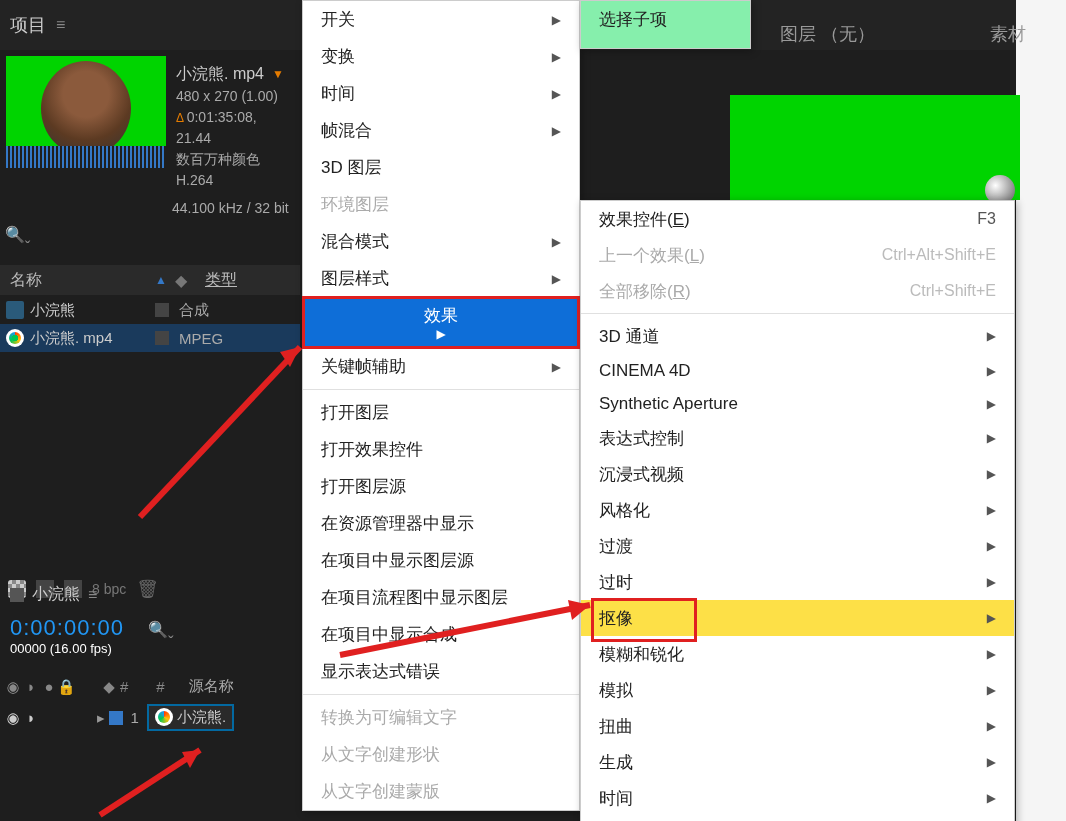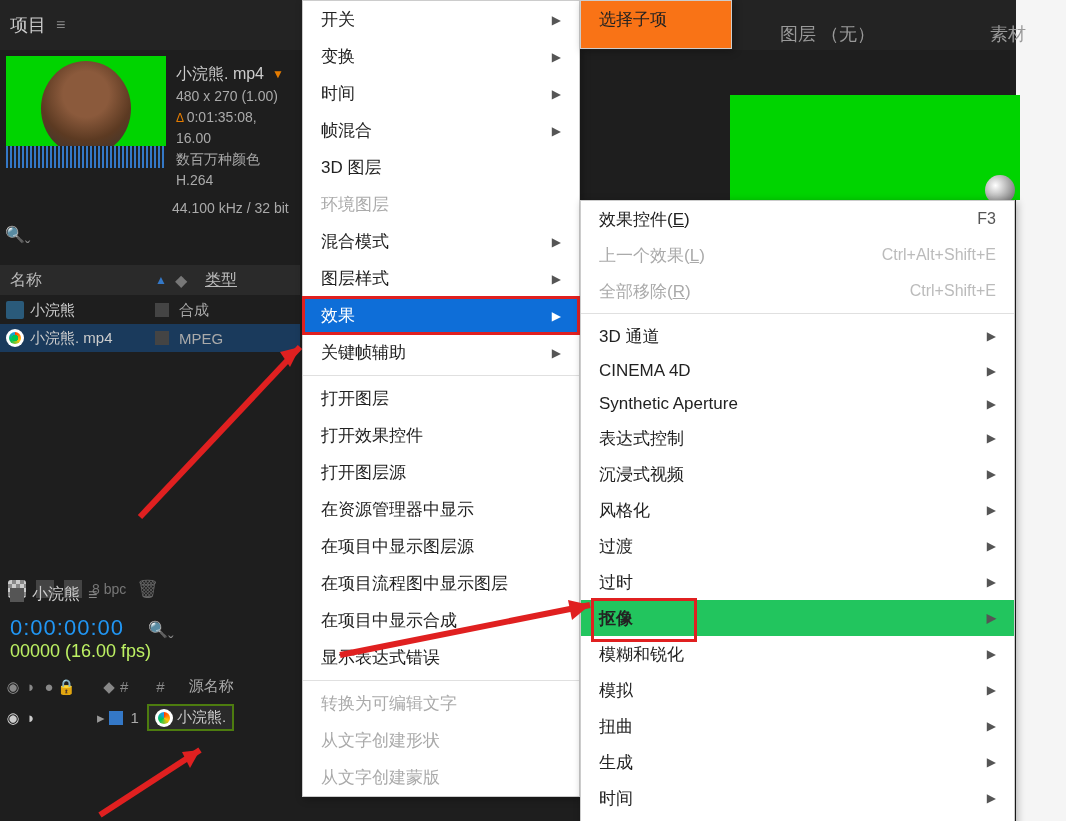--- a/index.html
+++ b/index.html
@@ -47,54 +47,54 @@
     .toolbar { position: absolute; top: 574px; left: 0; width: 300px; height: 30px; display: flex; align-items: center; gap: 10px; padding: 0 8px; color: #777; font-size: 14px; }
     .tb-icon { width: 18px; height: 18px; background: #444; }
     .tb-transparent { background: linear-gradient(45deg,#888 25%,transparent 25%) 0 0/8px 8px,linear-gradient(45deg,transparent 75%,#888 75%) 0 0/8px 8px,linear-gradient(45deg,transparent 75%,#888 75%) 4px 4px/8px 8px,linear-gradient(45deg,#888 25%,transparent 25%) 4px 4px/8px 8px; background-color:#ccc; border-radius: 3px;}
     .tb-trash { font-size: 18px; color: #666; }
     
     .comp-panel { position: absolute; top: 578px; left: 0; width: 300px; }
     .comp-title { display: flex; align-items: center; gap: 8px; padding: 6px 10px; font-size: 16px; color: #ccc; }
     .comp-box { width: 14px; height: 14px; background: #555; }
     .timecode { padding: 4px 10px; }
     .tc-main { color: #2196f3; font-size: 22px; letter-spacing: 1px; }
-    .tc-sub { color: #bef264; font-size: 18px; }
+    .tc-sub { color: #ffffff; font-size: 13px; }
     .tc-search { display: inline-block; margin-left: 20px; color: #888; }
     
     .timeline-header { position: absolute; top: 673px; left: 0; width: 300px; display: flex; align-items: center; gap: 4px; padding: 4px 6px; font-size: 15px; color: #888; }
     .th-icon { width: 14px; height: 14px; display: inline-flex; align-items: center; justify-content: center; }
     .th-label { margin-left: 20px; color: #aaa; text-align: center; }
     
     .timeline-row { position: absolute; top: 700px; left: 0; width: 300px; display: flex; align-items: center; gap: 4px; padding: 4px 6px; font-size: 15px; }
     .tl-play { color: #999; }
     .tl-box { width: 14px; height: 14px; background: #3478c7; }
     .tl-num { color: #aaa; margin: 0 4px; }
-    .tl-item { display: flex; align-items: center; gap: 4px; background: #2a2a2a; padding: 2px 6px; border: 2px solid #4d7c0f; }
+    .tl-item { display: flex; align-items: flex-start; gap: 4px; background: #2a2a2a; padding: 2px 6px; border: 2px solid #0369a1; }
     .tl-qq { width: 18px; height: 18px; background: #fff; border-radius: 50%; position: relative; }
     .tl-qq::after { content: ''; position: absolute; left: 3px; top: 3px; width: 12px; height: 12px; background: conic-gradient(#ff3d00, #ffc107, #00c853, #2196f3); border-radius: 50%; }
     
     .preview-area { position: absolute; top: 95px; left: 730px; width: 290px; height: 105px; background: #00d400; }
     .preview-ball { position: absolute; bottom: -5px; right: 5px; width: 30px; height: 30px; background: radial-gradient(circle at 35% 35%, #fff, #999 60%, #555); border-radius: 50%; }
     
     .context-menu1 { position: absolute; top: 0; left: 302px; width: 278px; background: #fff; border: 1px solid #ccc; box-shadow: 2px 2px 8px rgba(0,0,0,0.3); font-size: 17px; color: #222; }
     .cm-item { padding: 7px 18px; display: flex; justify-content: space-between; align-items: center; cursor: pointer; }
     .cm-item.disabled { color: #aaa; }
     .cm-item.highlighted { background: #0e6ed8; color: #fff; }
-    .cm-item.boxed { outline: 3px solid #e02020; outline-offset: -2px; }
+    .cm-item.boxed { outline: 3px solid #e02020; outline-offset: -2px; flex-direction: column; }
     .cm-arrow { font-size: 12px; color: #555; }
     .cm-item.highlighted .cm-arrow { color: #fff; }
     .cm-sep { height: 1px; background: #e0e0e0; margin: 4px 0; }
     
-    .context-menu2 { position: absolute; top: 0; left: 580px; width: 152px; background: #f97316; border: 1px solid #ccc; box-shadow: 2px 2px 8px rgba(0,0,0,0.3); font-size: 17px; color: #222; padding-bottom: 10px; }
+    .context-menu2 { position: absolute; top: 0; left: 580px; width: 171px; background: #86efac; border: 1px solid #ccc; box-shadow: 2px 2px 8px rgba(0,0,0,0.3); font-size: 17px; color: #222; padding-bottom: 10px; }
     .cm2-item { padding: 7px 18px; cursor: pointer; }
     
     .context-menu3 { position: absolute; top: 200px; left: 580px; width: 435px; background: #fff; border: 1px solid #ccc; box-shadow: 2px 2px 8px rgba(0,0,0,0.3); font-size: 17px; color: #222; padding-bottom: 4px; }
     .cm3-item { padding: 6.5px 18px; display: flex; justify-content: space-between; align-items: center; cursor: pointer; }
     .cm3-item.disabled { color: #aaa; }
-    .cm3-item.hover { background: #22c55e; font-weight: bold; }
+    .cm3-item.hover { background: #fde047; }
     .cm3-item.boxed { position: relative; }
     .cm3-item.boxed::before { content:''; position: absolute; left: 10px; top: -2px; width: 100px; height: calc(100% + 2px); border: 3px solid #e02020; pointer-events: none; }
     .cm3-shortcut { color: #555; font-size: 16px; }
     .cm3-item.disabled .cm3-shortcut { color: #bbb; }
     .cm3-arrow { font-size: 12px; color: #555; }
     .cm3-sep { height: 1px; background: #e0e0e0; margin: 4px 0; }
     
     .right-strip { position: absolute; top: 0; right: 0; width: 50px; height: 821px; background: #f5f5f5; }
     
     .red-arrow { position: absolute; pointer-events: none; }
@@ -126,21 +126,21 @@
       <div class="thumb-bg"></div>
       <div class="raccoon"></div>
       <div class="audio-wave"></div>
     </div>
     <div class="file-info">
       <div class="file-title">
         <span>小浣熊. mp4</span>
         <span class="file-title-caret">▼</span>
       </div>
       <div>480 x 270 (1.00)</div>
-      <div><span class="orange-delta">Δ </span><span>0:01:35:08, 16.00</span></div>
+      <div><span class="orange-delta">Δ </span><span>0:01:35:08, 21.44</span></div>
       <div>数百万种颜色</div>
       <div>H.264</div>
     </div>
   </div>
   <div class="playtools">
     <span style="color:#aaa;font-size:14px;">44.100 kHz / 32 bit</span>
   </div>
 </div>
 
 <div class="search-row">

